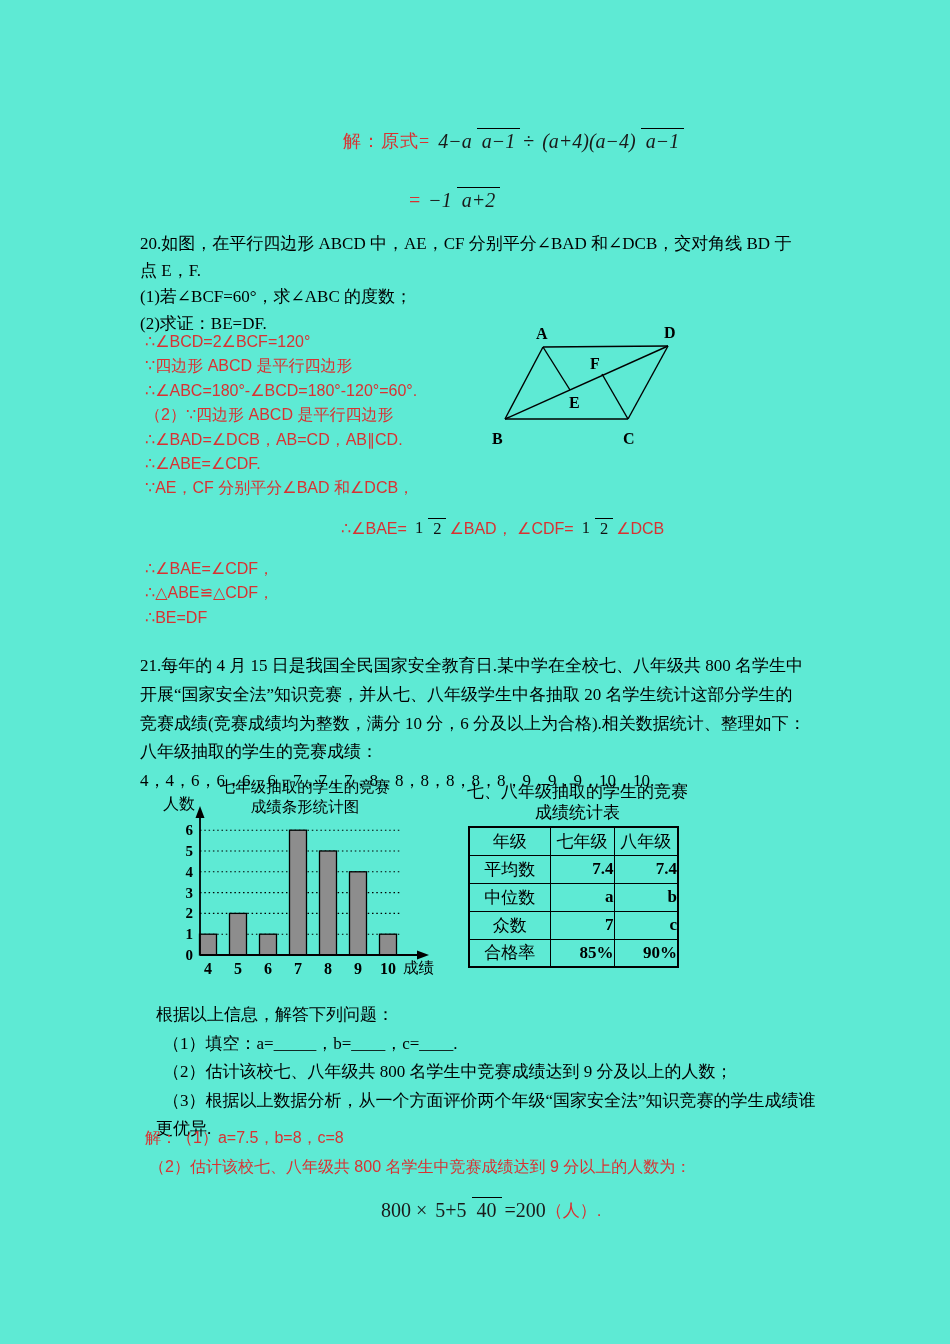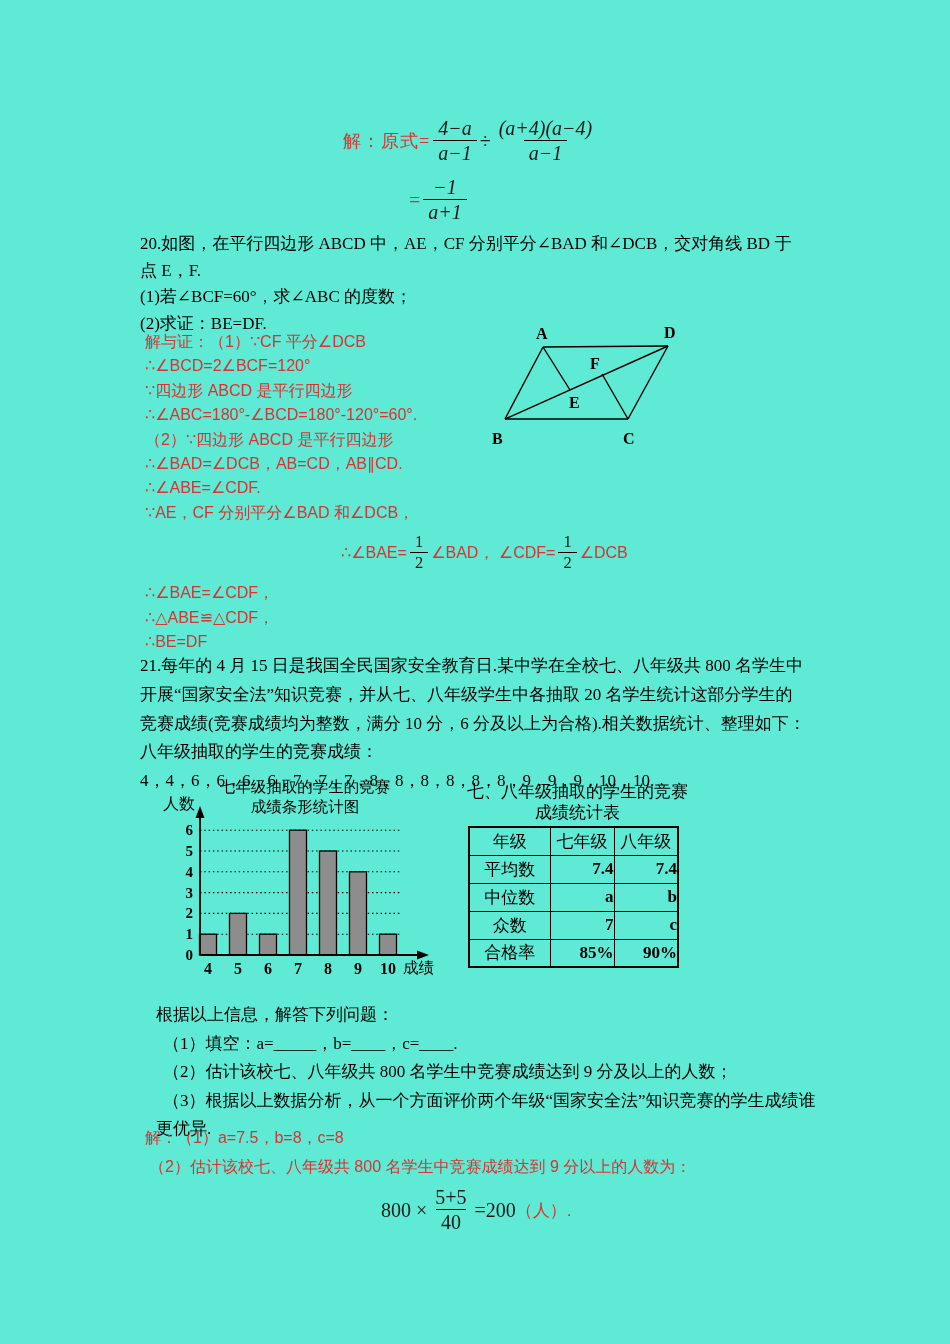--- a/index.html
+++ b/index.html
@@ -7,21 +7,21 @@
   .page {
     position:relative; width:950px; height:1344px; background:#5eead4;
     font-family:"Liberation Serif","DejaVu Serif",serif; color:#000;
     overflow:hidden;
   }
   .abs { position:absolute; }
   .red { color:#d93232; }
   .black-text { color:#1a1a1a; }
 
   
-  .frac { display:inline-flex; flex-direction:column; align-items:center;
+  .frac { display:inline-flex; align-items:center;
           vertical-align:middle; margin:0 3px; }
   .frac .num { padding:0 5px; line-height:1.15; }
   .frac .den { border-top:1.7px solid #000; padding:0 5px; line-height:1.25; }
   .math { font-style:italic; }
 
   
   .top-formula { left:343px; top:112px; display:flex; align-items:center;
                  height:58px; font-size:20px; }
   .top-formula .prefix { font-size:18px; letter-spacing:1px; }
   .top-formula2 { left:409px; top:172px; display:flex; align-items:center;
@@ -80,21 +80,21 @@
     <span class="black-text">÷</span>
     <span class="frac math black-text">
       <span class="num">(a+4)(a−4)</span>
       <span class="den">a−1</span>
     </span>
   </div>
   <div class="abs top-formula2">
     <span class="red">=</span>
     <span class="frac math black-text">
       <span class="num">−1</span>
-      <span class="den">a+1</span>
+      <span class="den">a+2</span>
     </span>
   </div>
 
   <div class="abs para p20-text">
     <div> 20.如图，在平行四边形 ABCD 中，AE，CF 分别平分∠BAD 和∠DCB，交对角线 BD 于</div>
     <div>点 E，F.</div>
     <div>(1)若∠BCF=60°，求∠ABC 的度数；</div>
     <div>(2)求证：BE=DF.</div>
   </div>
 
@@ -114,21 +114,20 @@
         <text x="8" y="122">B</text>
         <text x="139" y="122">C</text>
         <text x="180" y="16">D</text>
         <text x="85" y="86">E</text>
         <text x="106" y="47">F</text>
       </g>
     </svg>
   </div>
 
   <div class="abs red p20-sol">
-    <div>解与证：（1）∵CF 平分∠DCB</div>
     <div>∴∠BCD=2∠BCF=120°</div>
     <div>∵四边形 ABCD 是平行四边形</div>
     <div>∴∠ABC=180°-∠BCD=180°-120°=60°.</div>
     <div>（2）∵四边形 ABCD 是平行四边形</div>
     <div>∴∠BAD=∠DCB，AB=CD，AB∥CD.</div>
     <div>∴∠ABE=∠CDF.</div>
     <div>∵AE，CF 分别平分∠BAD 和∠DCB，</div>
     <div class="frac-line">
       <span>∴∠BAE=</span>
       <span class="frac">

